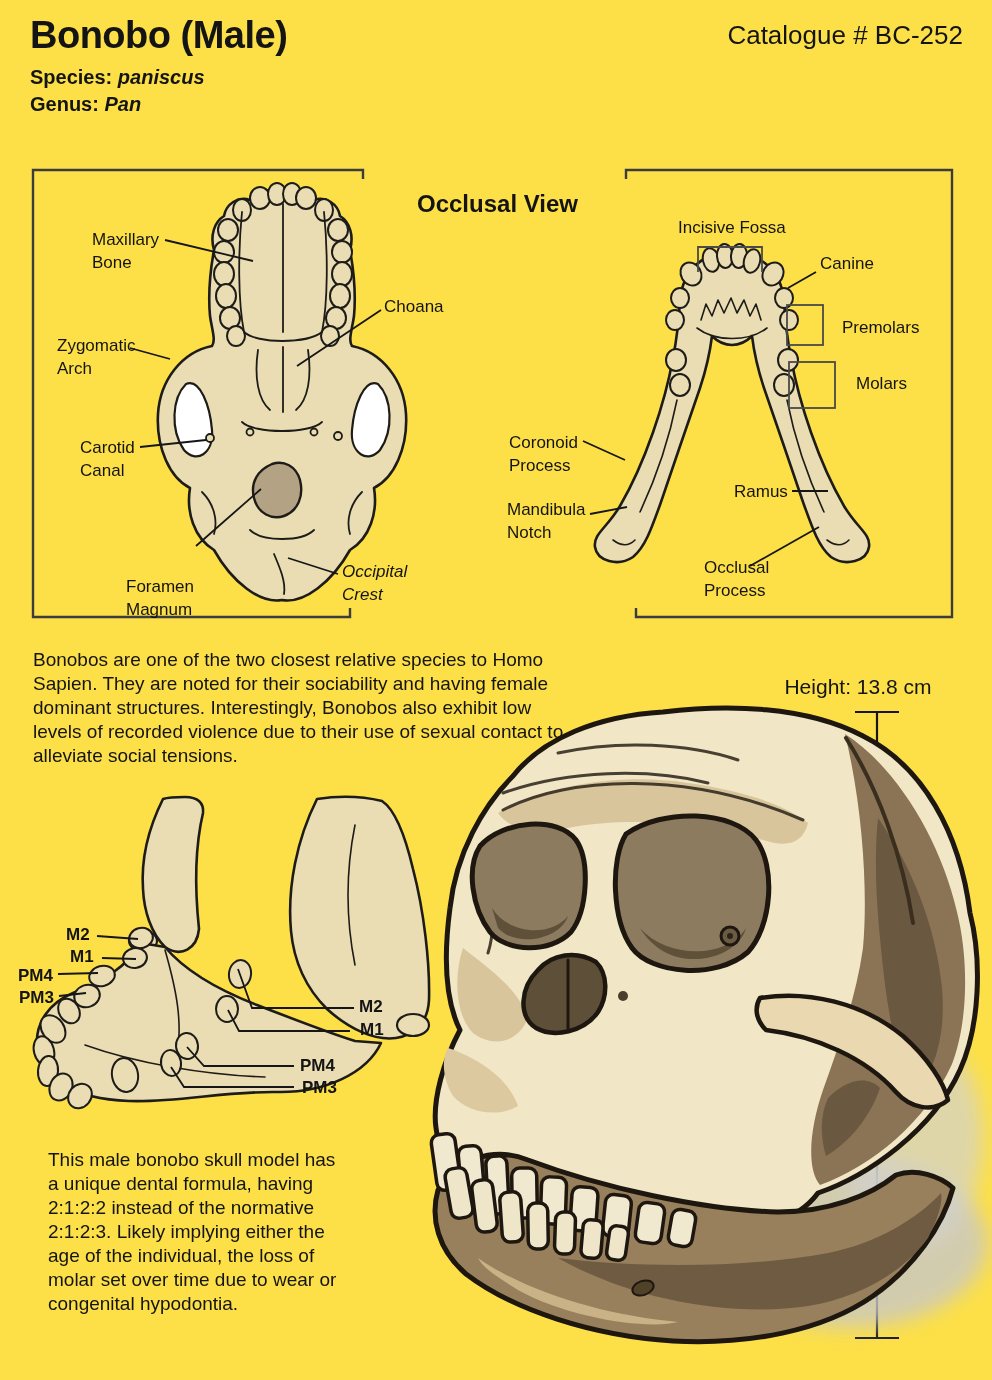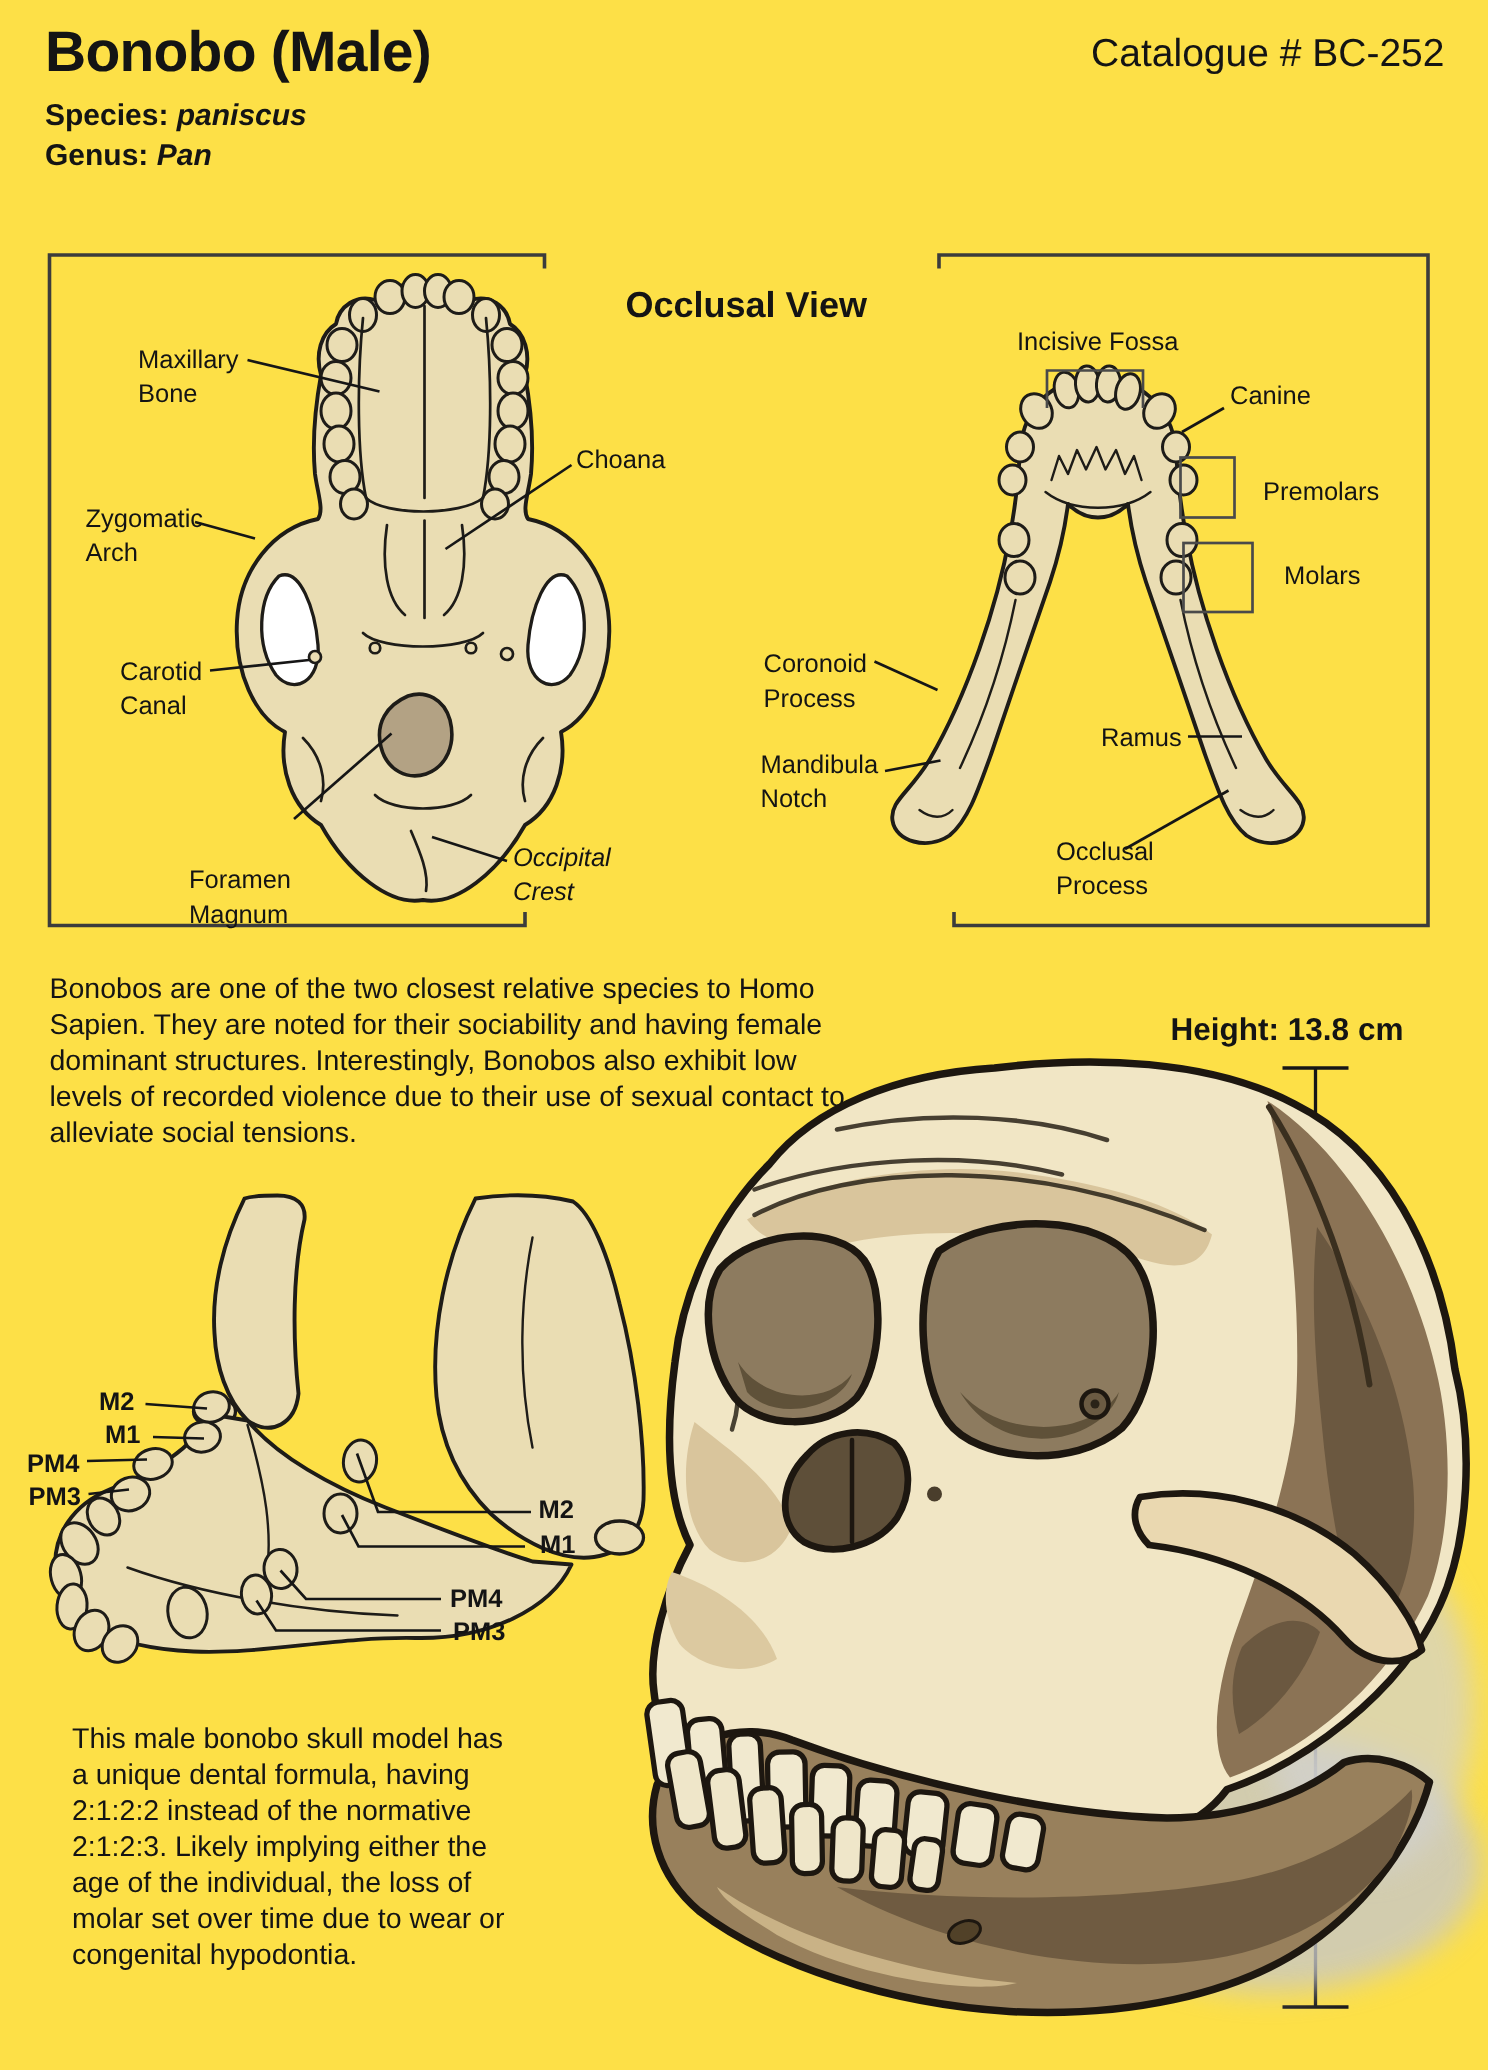--- a/index.html
+++ b/index.html
@@ -8,21 +8,21 @@
     font-family:"Liberation Sans","DejaVu Sans",sans-serif;color:#141414;
   }
   .abs{position:absolute;}
   .title{font-size:38px;font-weight:700;letter-spacing:-0.5px;}
   .catalogue{font-size:26px;font-weight:400;}
   .meta{font-size:20px;font-weight:700;line-height:27px;}
   .meta .it{font-style:italic;}
   .panel-title{font-size:24px;font-weight:600;}
   .lbl{font-size:17px;line-height:23px;white-space:pre-line;font-weight:500;}
   .para{font-size:19px;line-height:24px;white-space:pre-line;font-weight:400;}
-  .height-lbl{font-size:21px;font-weight:700;text-align:center;}
+  .height-lbl{font-size:21px;font-weight:400;text-align:center;}
   .tooth{font-size:17px;font-weight:700;text-align:right;}
   svg{display:block;}
   .z0{z-index:0;} .z2{z-index:2;} .z5{z-index:5;} .z6{z-index:6;}
 </style>
 </head>
 <body>
 
 <div class="page">
 
   <div class="abs title" style="left:30px;top:14px;">Bonobo (Male)</div>

